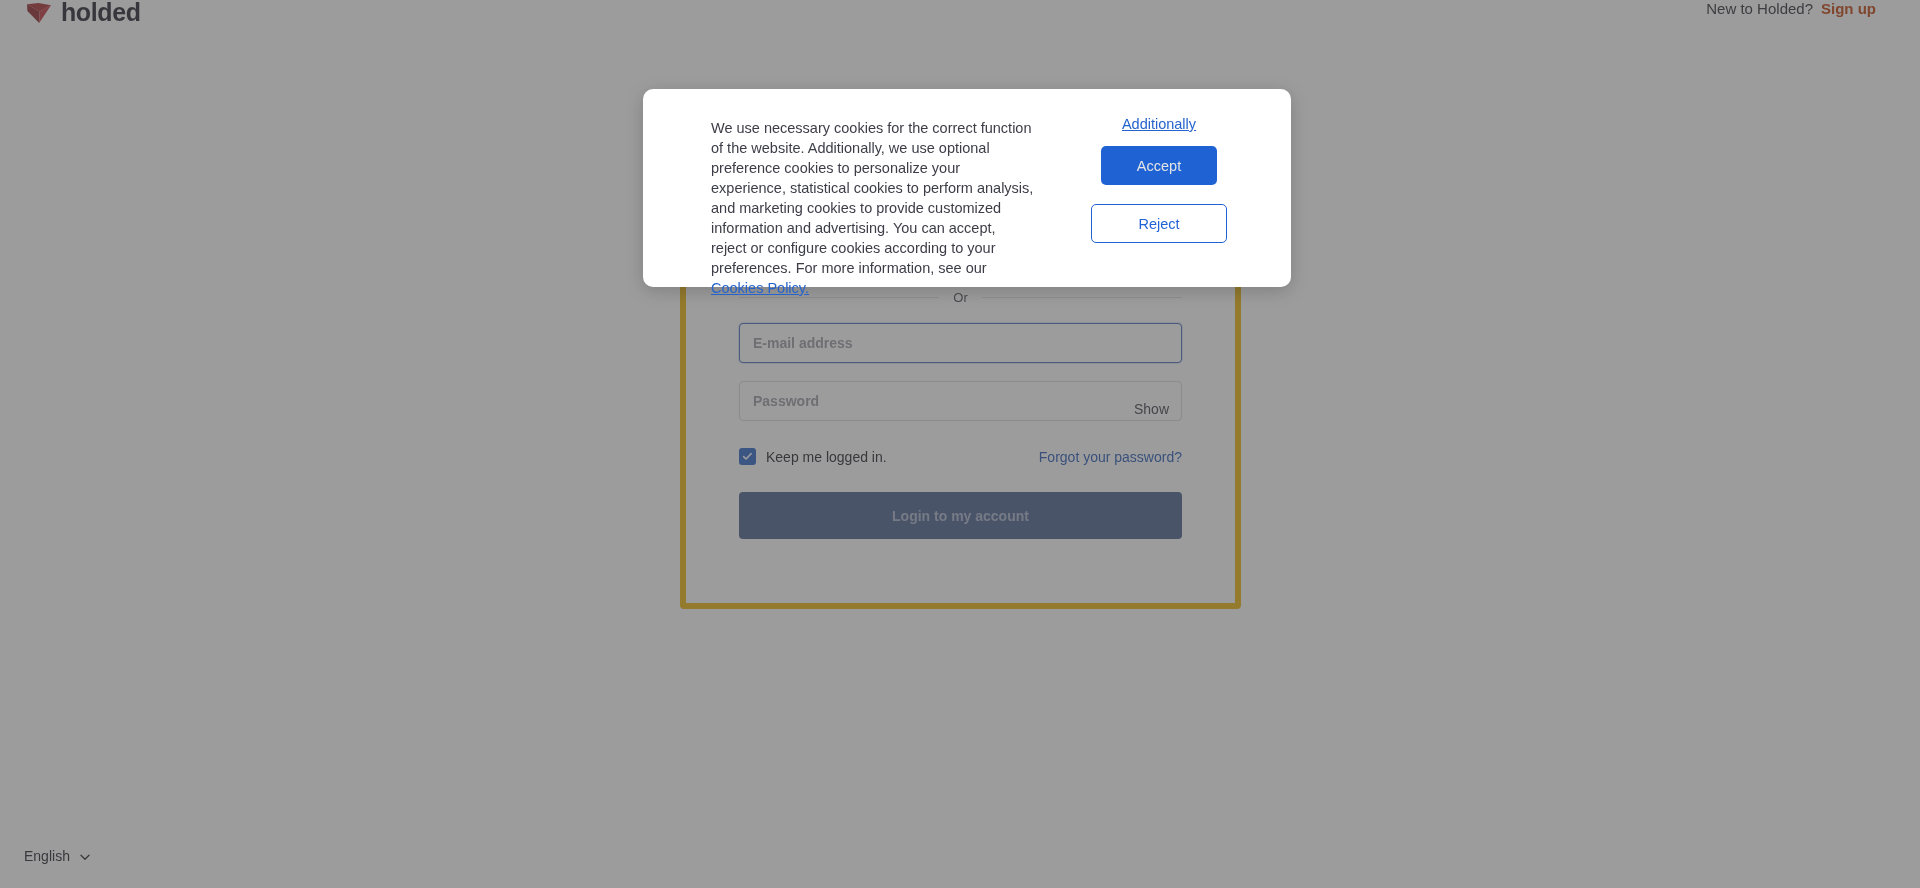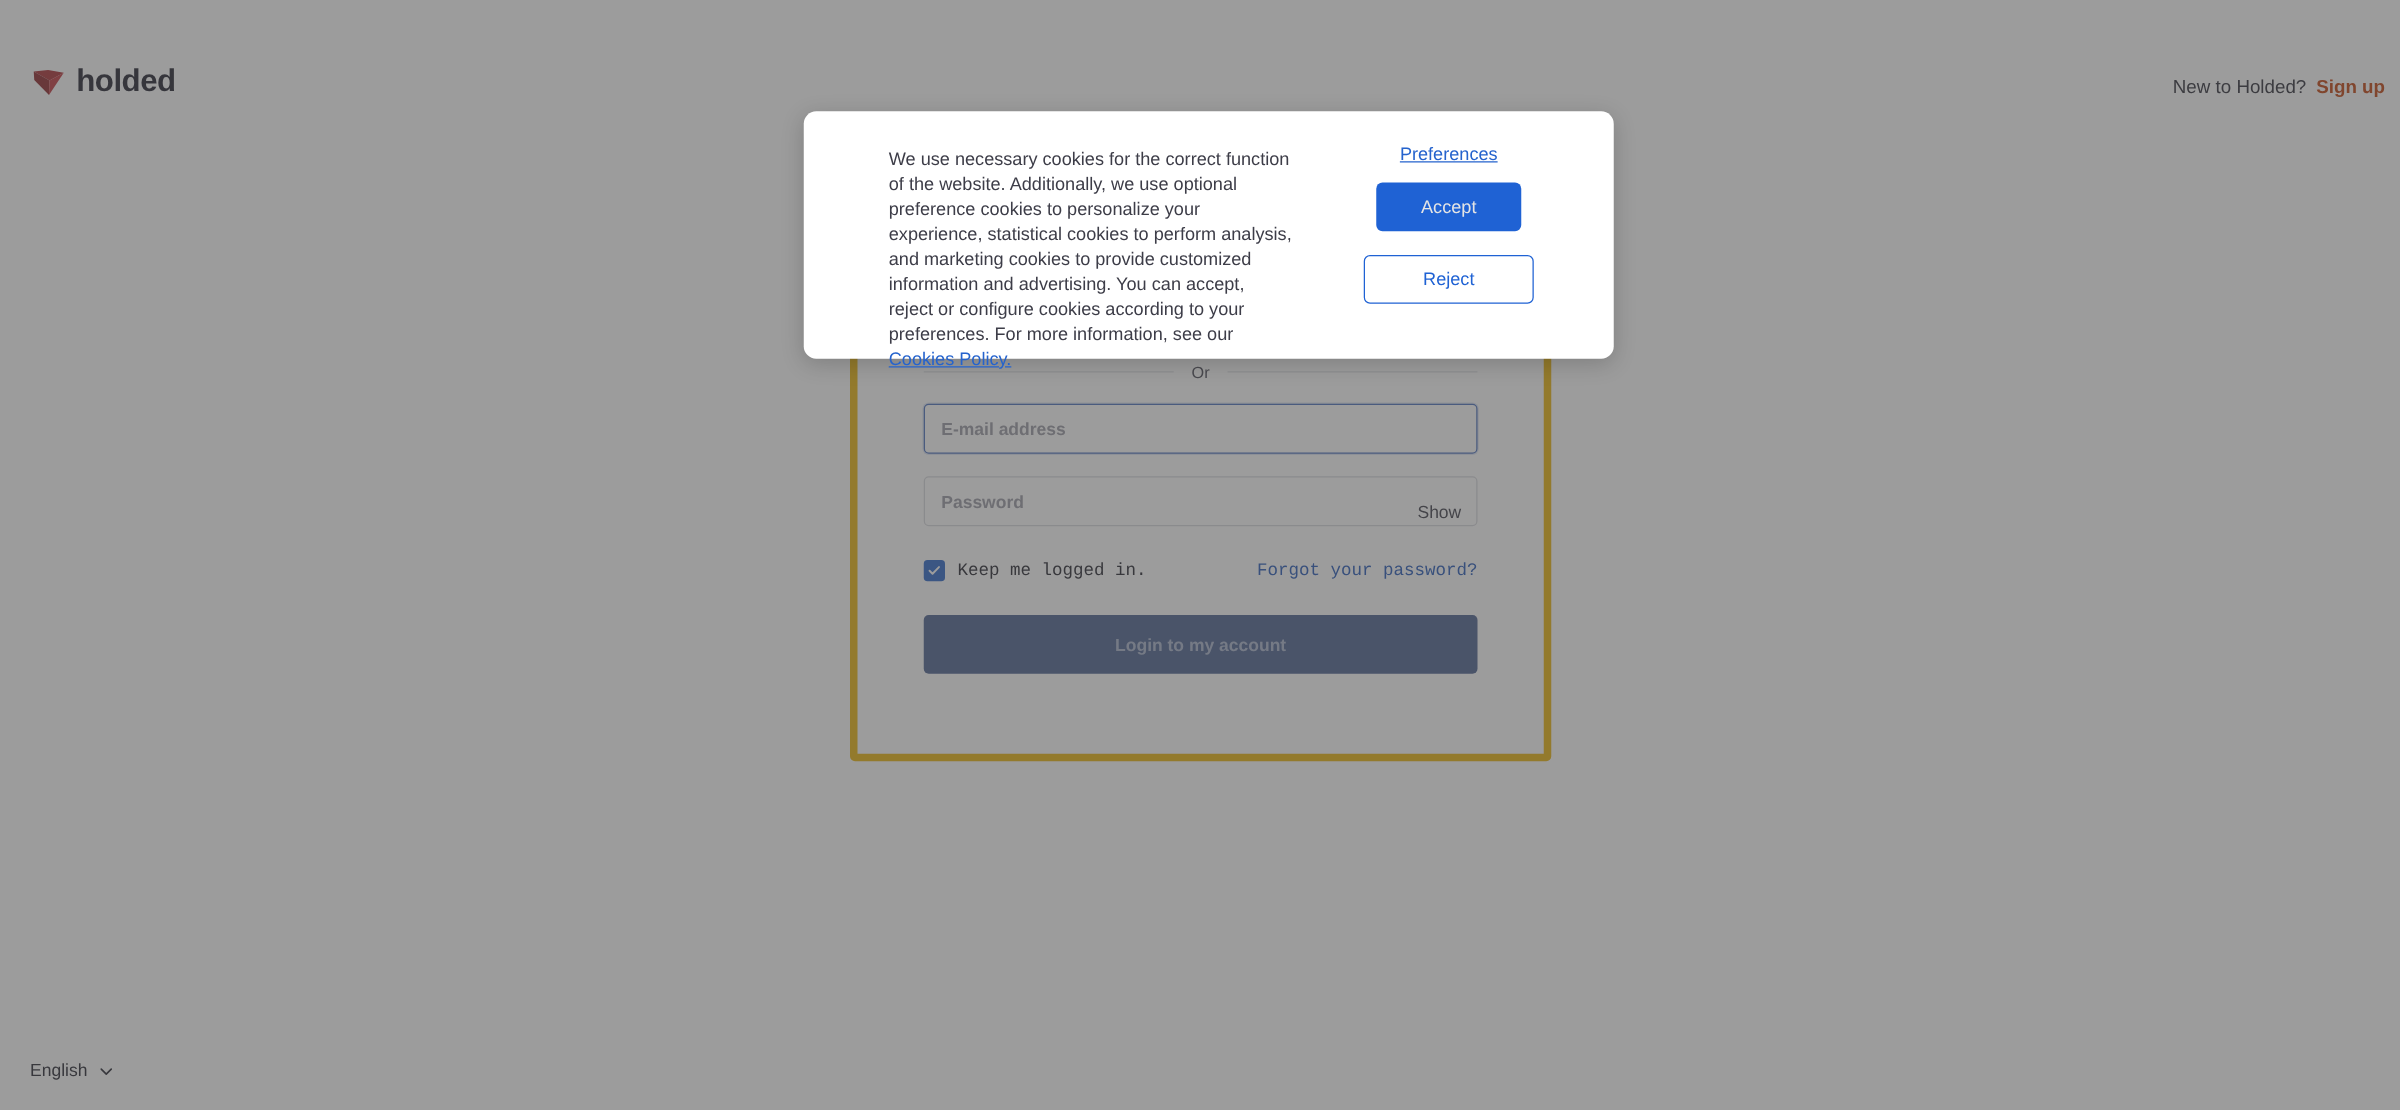--- a/index.html
+++ b/index.html
@@ -22,23 +22,23 @@
     position: absolute;
     inset: 0;
     background: #ffffff;
   }
 
   .topbar {
     position: absolute;
     top: 0; left: 0; right: 0;
     height: 78px;
     display: flex;
-    align-items: flex-end;
+    align-items: flex-start;
     justify-content: space-between;
-    padding: 0 12px 0 26px;
+    padding: 0 44px 0 26px;
   }
 
   .brand {
     display: flex;
     align-items: center;
     gap: 9px;
   }
   .brand-mark {
     width: 26px;
     height: 22px;
@@ -139,21 +139,20 @@
     font-size: 14px;
     color: #3d3d48;
     cursor: pointer;
   }
 
   .row-between {
     display: flex;
     align-items: center;
     justify-content: space-between;
     margin-top: 27px;
-    font-family: Liberation Mono, monospace;
   }
 
   .checkbox-wrap {
     display: flex;
     align-items: center;
     gap: 10px;
     cursor: pointer;
   }
   .checkbox {
     width: 17px;
@@ -360,19 +359,19 @@
 
 <div class="cookie-dialog" role="dialog">
 
   <div class="cookie-text-col">
     <p class="cookie-text">
       <span>We use necessary cookies for the correct function of the website. Additionally, we use optional preference cookies to personalize your experience, statistical cookies to perform analysis, and marketing cookies to provide customized information and advertising. You can accept, reject or configure cookies according to your preferences. For more information, see our </span><a class="cookies-policy-link" href="#">Cookies Policy.</a>
     </p>
   </div>
 
   <div class="cookie-actions">
-    <a class="preferences-link" href="#">Preferences</a>
+    <a class="preferences-link" href="#">Additionally</a>
 
     <button class="btn-accept" type="button">Accept</button>
 
     <button class="btn-reject" type="button">Reject</button>
   </div>
 </div>
 
 </body></html>

